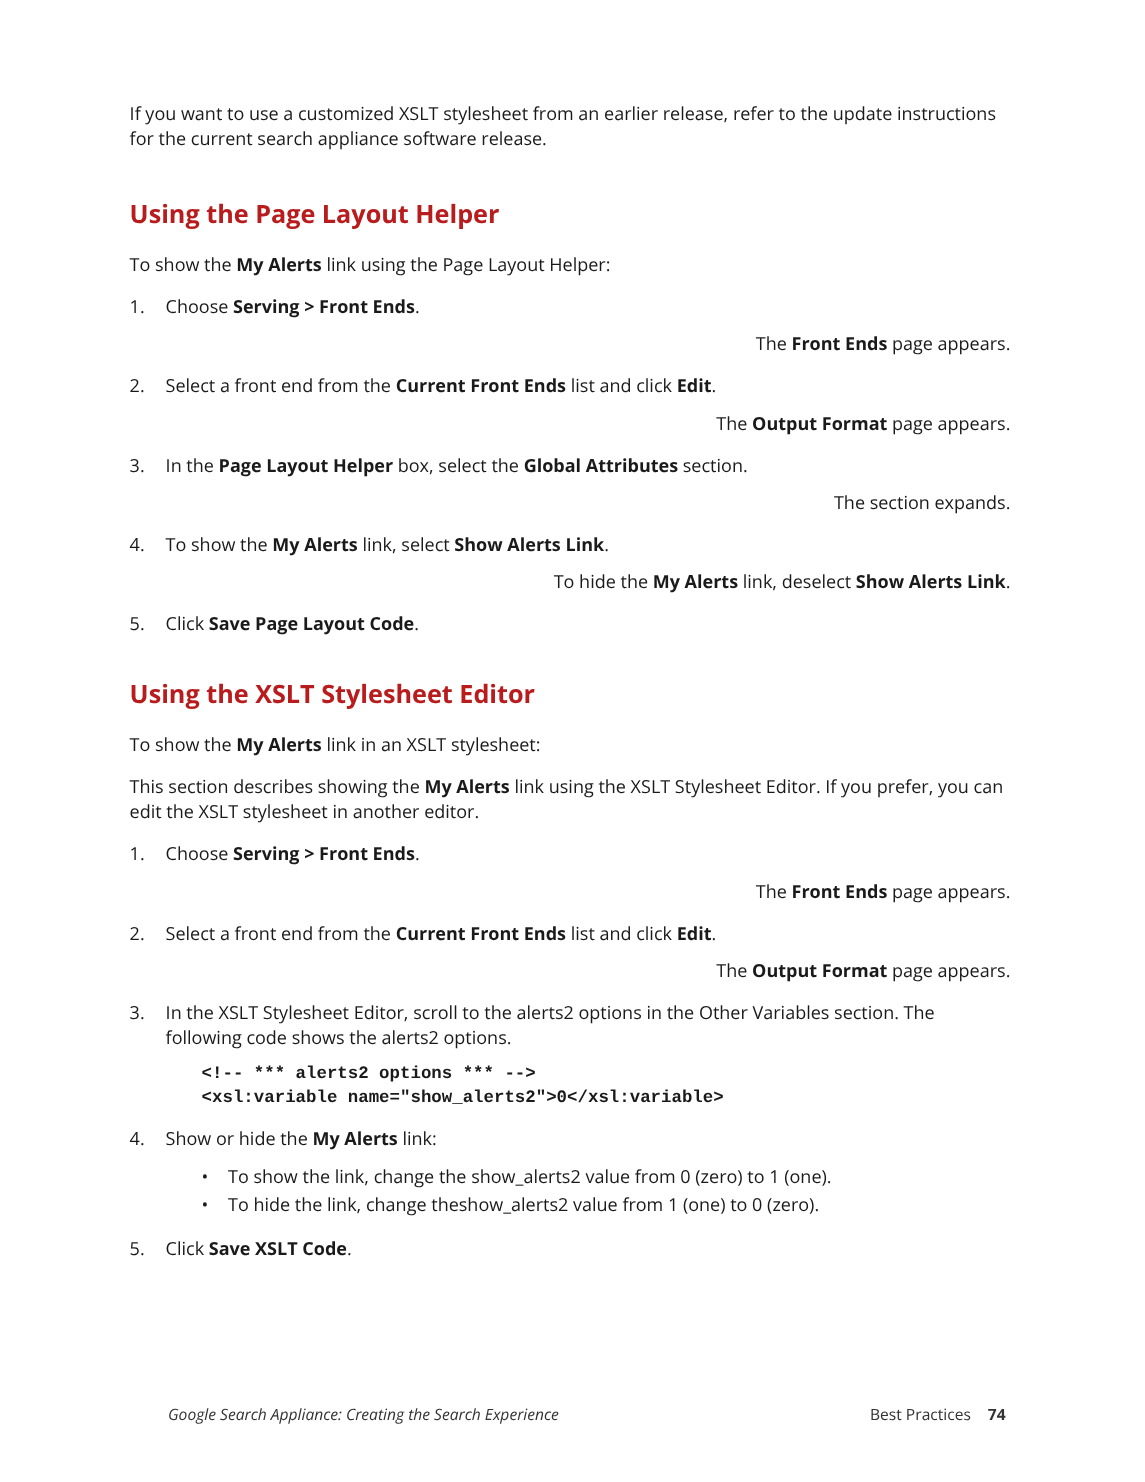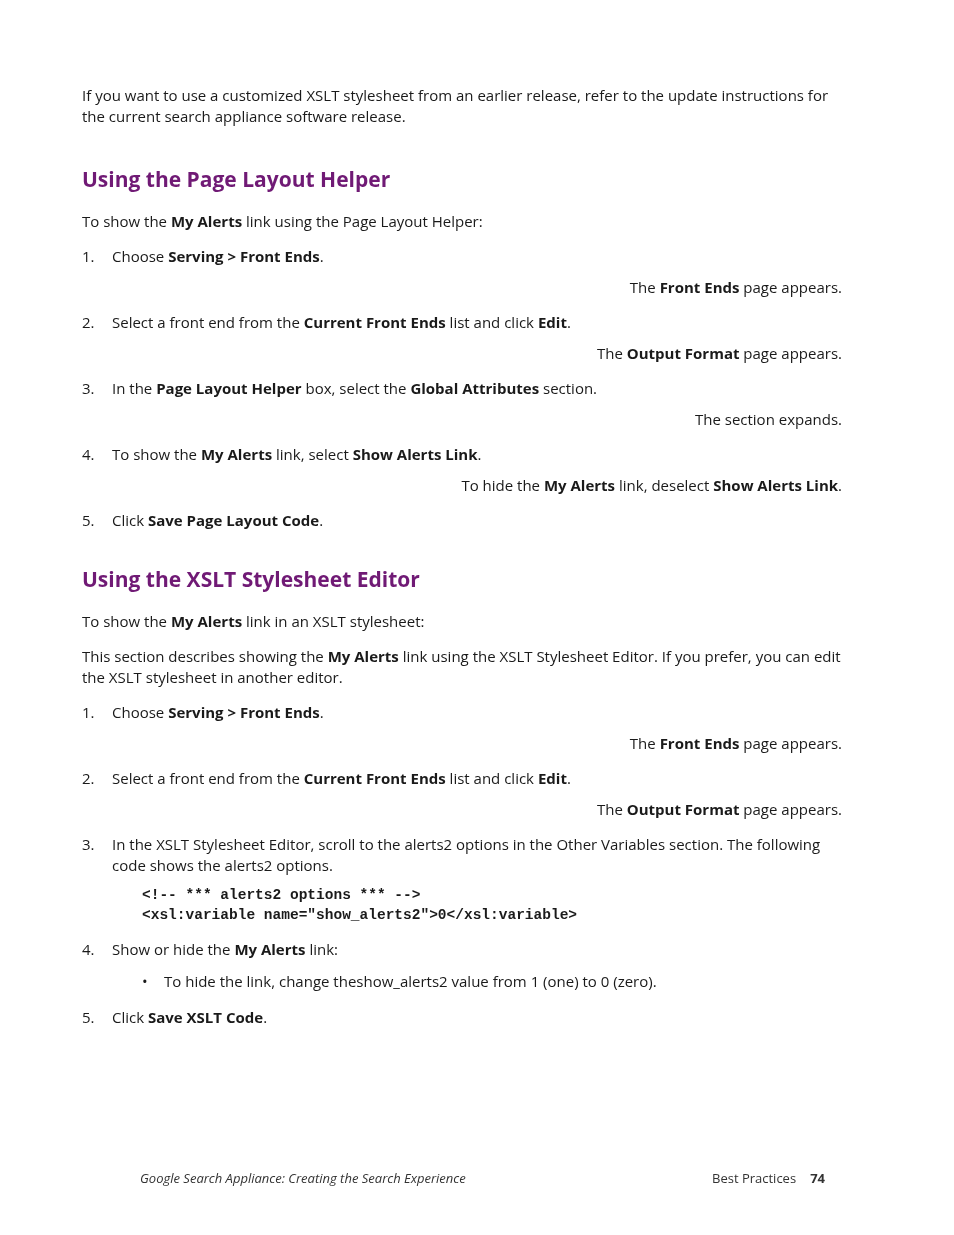--- a/index.html
+++ b/index.html
@@ -5,29 +5,29 @@
   * { margin: 0; padding: 0; box-sizing: border-box; }
   body {
     width: 954px;
     height: 1235px;
     background: #fff;
     font-family: "Segoe UI", "Open Sans", Arial, sans-serif;
     color: #1a1a1a;
     position: relative;
   }
   .page {
-    padding: 85px 112px 0 82px;
+    padding: 85px 112px 0 108px;
   }
   .intro {
     font-size: 15px;
     line-height: 1.4;
     margin-bottom: 38px;
   }
   h2.section {
-    color: #701a75;
+    color: #b91c1c;
     font-size: 21px;
     font-weight: 700;
     margin-bottom: 18px;
   }
   .para {
     font-size: 15px;
     line-height: 1.4;
     margin-bottom: 14px;
   }
   ol.steps {
@@ -79,21 +79,21 @@
     content: "•";
     position: absolute;
     left: 0;
     top: 0;
   }
   b { font-weight: 700; }
   .footer {
     position: absolute;
     bottom: 48px;
     left: 140px;
-    right: 129px;
+    right: 116px;
     font-size: 13px;
     color: #333;
     display: flex;
     justify-content: space-between;
     align-items: baseline;
   }
   .footer-left { font-style: italic; }
   .footer-right { font-size: 13px; margin-top: 23px; }
   .footer-right .pn { font-weight: 700; margin-left: 14px; }
 </style>
@@ -162,20 +162,21 @@
       </div>
     </li>
     <li>
       <span>In the XSLT Stylesheet Editor, scroll to the alerts2 options in the Other Variables section. The following code shows the alerts2 options.</span>
       <div class="code">&lt;!-- *** alerts2 options *** --&gt;
 &lt;xsl:variable name="show_alerts2"&gt;0&lt;/xsl:variable&gt;</div>
     </li>
     <li>
       <span>Show or hide the </span><b>My Alerts</b><span> link:</span>
       <ul class="bullets">
+        <li>To show the link, change the show_alerts2 value from 0 (zero) to 1 (one).</li>
         <li>To hide the link, change theshow_alerts2 value from 1 (one) to 0 (zero).</li>
       </ul>
     </li>
     <li>
       <span>Click </span><b>Save XSLT Code</b><span>.</span>
     </li>
   </ol>
 
 </div>
 

